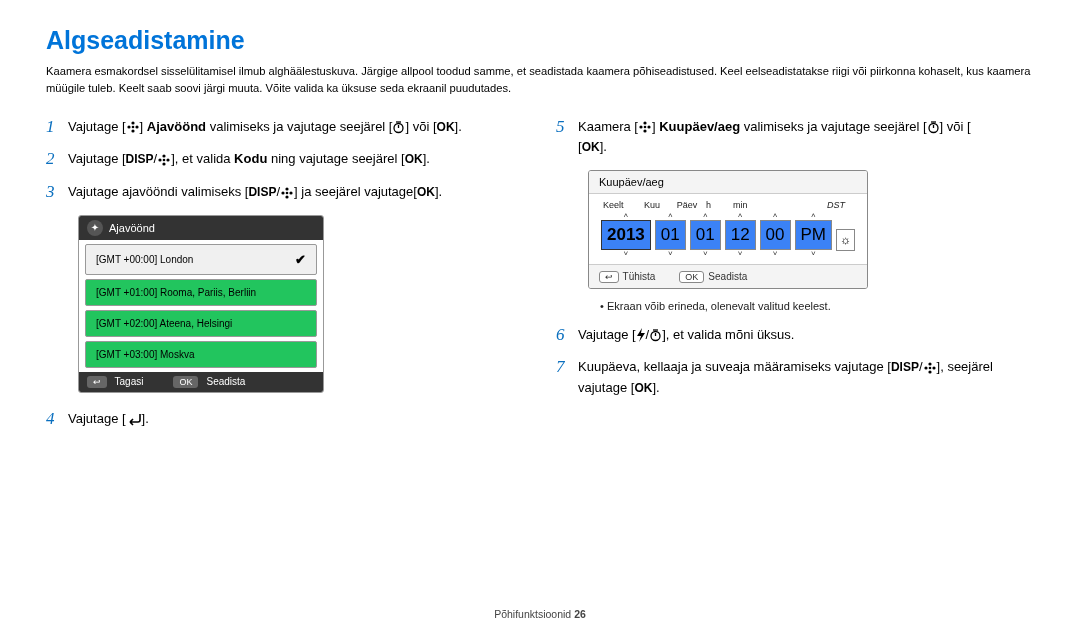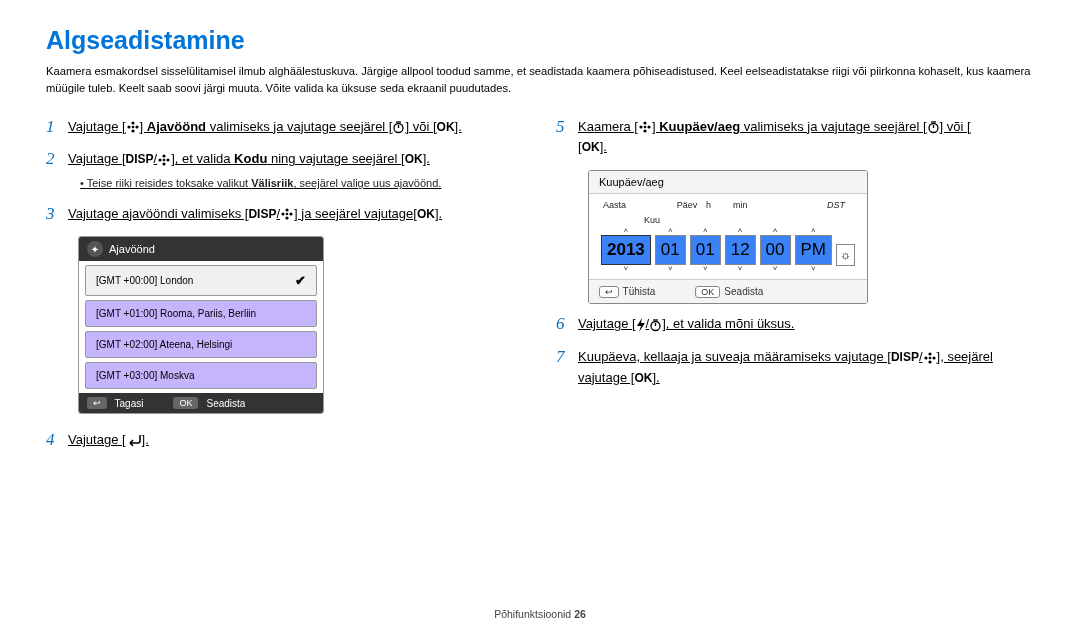--- a/index.html
+++ b/index.html
@@ -5,68 +5,68 @@
   * { box-sizing: border-box; margin: 0; padding: 0; }
   html, body { width: 1080px; height: 630px; font-family: Arial, Helvetica, sans-serif; background: #fff; color: #000; }
   .page { padding: 26px 46px 0 46px; }
   h1.title { color: #0074d9; font-size: 25px; font-weight: 700; margin-bottom: 8px; }
   .intro { font-size: 11.2px; line-height: 1.5; color: #000; margin-bottom: 20px; }
   .cols { display: flex; gap: 32px; }
   .col { flex: 1; }
   ol.steps { list-style: none; }
   ol.steps > li { display: flex; align-items: flex-start; margin-bottom: 12px; }
   .num { color: #0a6fbf; font-style: italic; font-size: 17px; font-weight: 400; width: 22px; flex-shrink: 0; font-family: "Times New Roman", serif; }
-  .step-body { font-size: 13px; line-height: 1.6; flex: 1; text-decoration: underline; }
+  .step-body { font-size: 13px; line-height: 1.6; flex: 1; }
   .step-body b { font-weight: 700; }
   .substep { font-size: 11px; color: #222; margin: 6px 0 0 12px; line-height: 1.4; }
   .substep::before { content: "• "; }
   .icon { display: inline-flex; vertical-align: middle; }
   .icon svg { display: block; }
 
   
   .panel {
     margin: 10px 0 0 32px; width: 246px; border: 1px solid #999; border-radius: 3px;
     overflow: hidden; font-size: 10px; background: #fff;
   }
   .panel-head {
     background: #333; color: #fff; display: flex; align-items: center; padding: 4px 8px;
     font-size: 11px;
   }
   .panel-head .gicon { width: 16px; height: 16px; border-radius: 50%; background: #555; color: #fff; display:flex;align-items:center;justify-content:center;margin-right:6px;font-size:10px;}
   .panel-list { }
   .panel-item {
-    padding: 7px 10px; border: 1px solid #999; margin: 4px 6px; border-radius: 2px; background:#c4b5fd;
+    padding: 7px 10px; border: 1px solid #999; margin: 4px 6px; border-radius: 2px; background:#22c55e;
     font-size: 10px; display:flex; justify-content:space-between; align-items:center;
   }
   .panel-item.sel { background: #f0f0f0; }
   .check { font-weight:700; color:#000; font-size:13px; }
   .panel-foot { background:#333; color:#fff; display:flex; align-items:center; padding:4px 8px; font-size:10px; gap:30px;}
   .panel-foot .chip { background:#666; border-radius:3px; padding:1px 6px; margin-right:4px; font-size:9px;}
   .panel-foot .fitem { display:flex; align-items:center; gap:4px;}
 
   
   .datepanel {
     margin: 10px 0 0 32px; width: 280px; border: 1px solid #888; border-radius: 3px; overflow:hidden;
     font-size: 10px; background:#fff;
   }
   .datepanel .dp-title { background:#f4f4f4; border-bottom:1px solid #ccc; padding:5px 10px; font-size:11px;}
   .dp-labels { display:flex; padding: 6px 12px 2px 14px; gap: 5px; font-size:9px; color:#222;}
   .dp-labels span:nth-child(1){width:36px;}
-  .dp-labels span:nth-child(2){width:24px;margin-top:15px;}
+  .dp-labels span:nth-child(2){width:24px;}
   .dp-labels span:nth-child(3){width:28px;text-align:center;}
   .dp-labels span:nth-child(4){width:22px;}
   .dp-labels span:nth-child(5){width:26px;}
   .dp-labels span:nth-child(6){width:28px;}
   .dp-row { display:flex; padding: 0 12px 6px 12px; gap:4px; align-items:center;}
   .spinner { display:flex; flex-direction:column; align-items:center; }
   .spinner .arrow { font-size:8px; line-height:1; color:#333; }
   .spinner .val { border:1px solid #888; padding:4px 5px; font-size:17px; min-width:26px; text-align:center; background:#3b82f6;}
   .spinner.sel .val { border:1.5px solid #333; font-weight:600; }
   .dst { width:22px;height:22px; border:1px solid #888; display:flex;align-items:center;justify-content:center; margin-top:9px; font-size:12px;}
-  .dp-foot { background:#f4f4f4; border-top:1px solid #ccc; display:flex; padding:6px 10px; gap:40px; font-size:10px; color:#333;}
+  .dp-foot { background:#f4f4f4; border-top:1px solid #ccc; display:flex; padding:6px 10px; gap:24px; font-size:10px; color:#333;}
   .dp-foot .chip { border:1px solid #888; border-radius:3px; padding:0 5px; font-size:9px; margin-right:4px; background:#fff;}
 
   .footer { position:absolute; bottom:10px; left:0; right:0; text-align:center; font-size:10.5px; color:#444;}
 </style>
 </head>
 <body>
 
 <div class="page">
   <h1 class="title">Algseadistamine</h1>
   <p class="intro">Kaamera esmakordsel sisselülitamisel ilmub alghäälestuskuva. Järgige allpool toodud samme, et seadistada kaamera põhiseadistused. Keel eelseadistatakse riigi või piirkonna kohaselt, kus kaamera müügile tuleb. Keelt saab soovi järgi muuta. Võite valida ka üksuse seda ekraanil puudutades.</p>
@@ -104,21 +104,20 @@
                 <svg width="14" height="14" viewBox="0 0 14 14">
                   <g fill="#000">
                     <circle cx="7" cy="3" r="1.6"></circle>
                     <circle cx="7" cy="11" r="1.6"></circle>
                     <circle cx="3" cy="7" r="1.6"></circle>
                     <circle cx="11" cy="7" r="1.6"></circle>
                     <circle cx="7" cy="7" r="1.3"></circle>
                   </g>
                 </svg>
               </span><span>], et valida </span><b>Kodu</b><span> ning vajutage seejärel [</span><b class="icon" style="font-size:12px;">OK</b><span>].</span>
-            <div class="substep"><span>Teise riiki reisides toksake valikut </span><b>Välisriik</b><span>, seejärel valige uus ajavöönd.</span></div>
           </div>
         </li>
         <li>
           <span class="num">3</span>
           <div class="step-body">
             <span>Vajutage ajavööndi valimiseks [</span><b class="icon" style="font-size:12px;">DISP</b><span>/</span><span class="icon">
                 <svg width="14" height="14" viewBox="0 0 14 14">
                   <g fill="#000">
                     <circle cx="7" cy="3" r="1.6"></circle>
                     <circle cx="7" cy="11" r="1.6"></circle>
@@ -200,21 +199,21 @@
                   <line x1="4" y1="2" x2="9" y2="2" stroke="#000" stroke-width="1.3"></line>
                 </svg>
               </span><span>] või [</span><br>[<b class="icon" style="font-size:12px;">OK</b><span>].</span>
           </div>
         </li>
       </ol>
 
       <div class="datepanel">
         <div class="dp-title">Kuupäev/aeg</div>
         <div class="dp-labels">
-          <span>Aasta</span>
+          <span>Keelt</span>
           <span>Kuu</span>
           <span>Päev</span>
           <span>h</span>
           <span>min</span>
           <span style="margin-left:auto;font-style:italic;">DST</span>
         </div>
         <div class="dp-row">
           <div class="spinner sel">
               <span class="arrow">˄</span>
               <span class="val">2013</span>
@@ -248,20 +247,21 @@
           <div class="dst">
               <span>☼</span>
             </div>
         </div>
         <div class="dp-foot">
           <div><span class="chip">↩</span><span>Tühista</span></div>
           <div><span class="chip">OK</span><span>Seadista</span></div>
         </div>
       </div>
 
+      <div class="substep" style="margin:10px 0 0 44px;">Ekraan võib erineda, olenevalt valitud keelest.</div>
 
       <ol class="steps" style="margin-top:10px;">
         <li>
           <span class="num">6</span>
           <div class="step-body">
             <span>Vajutage [</span><span class="icon">
                 <svg width="10" height="14" viewBox="0 0 10 14">
                   <path d="M6 0 L1 8 L5 8 L3 14 L9 5 L5 5 Z" fill="#000"></path>
                 </svg>
               </span><span>/</span><span class="icon">

